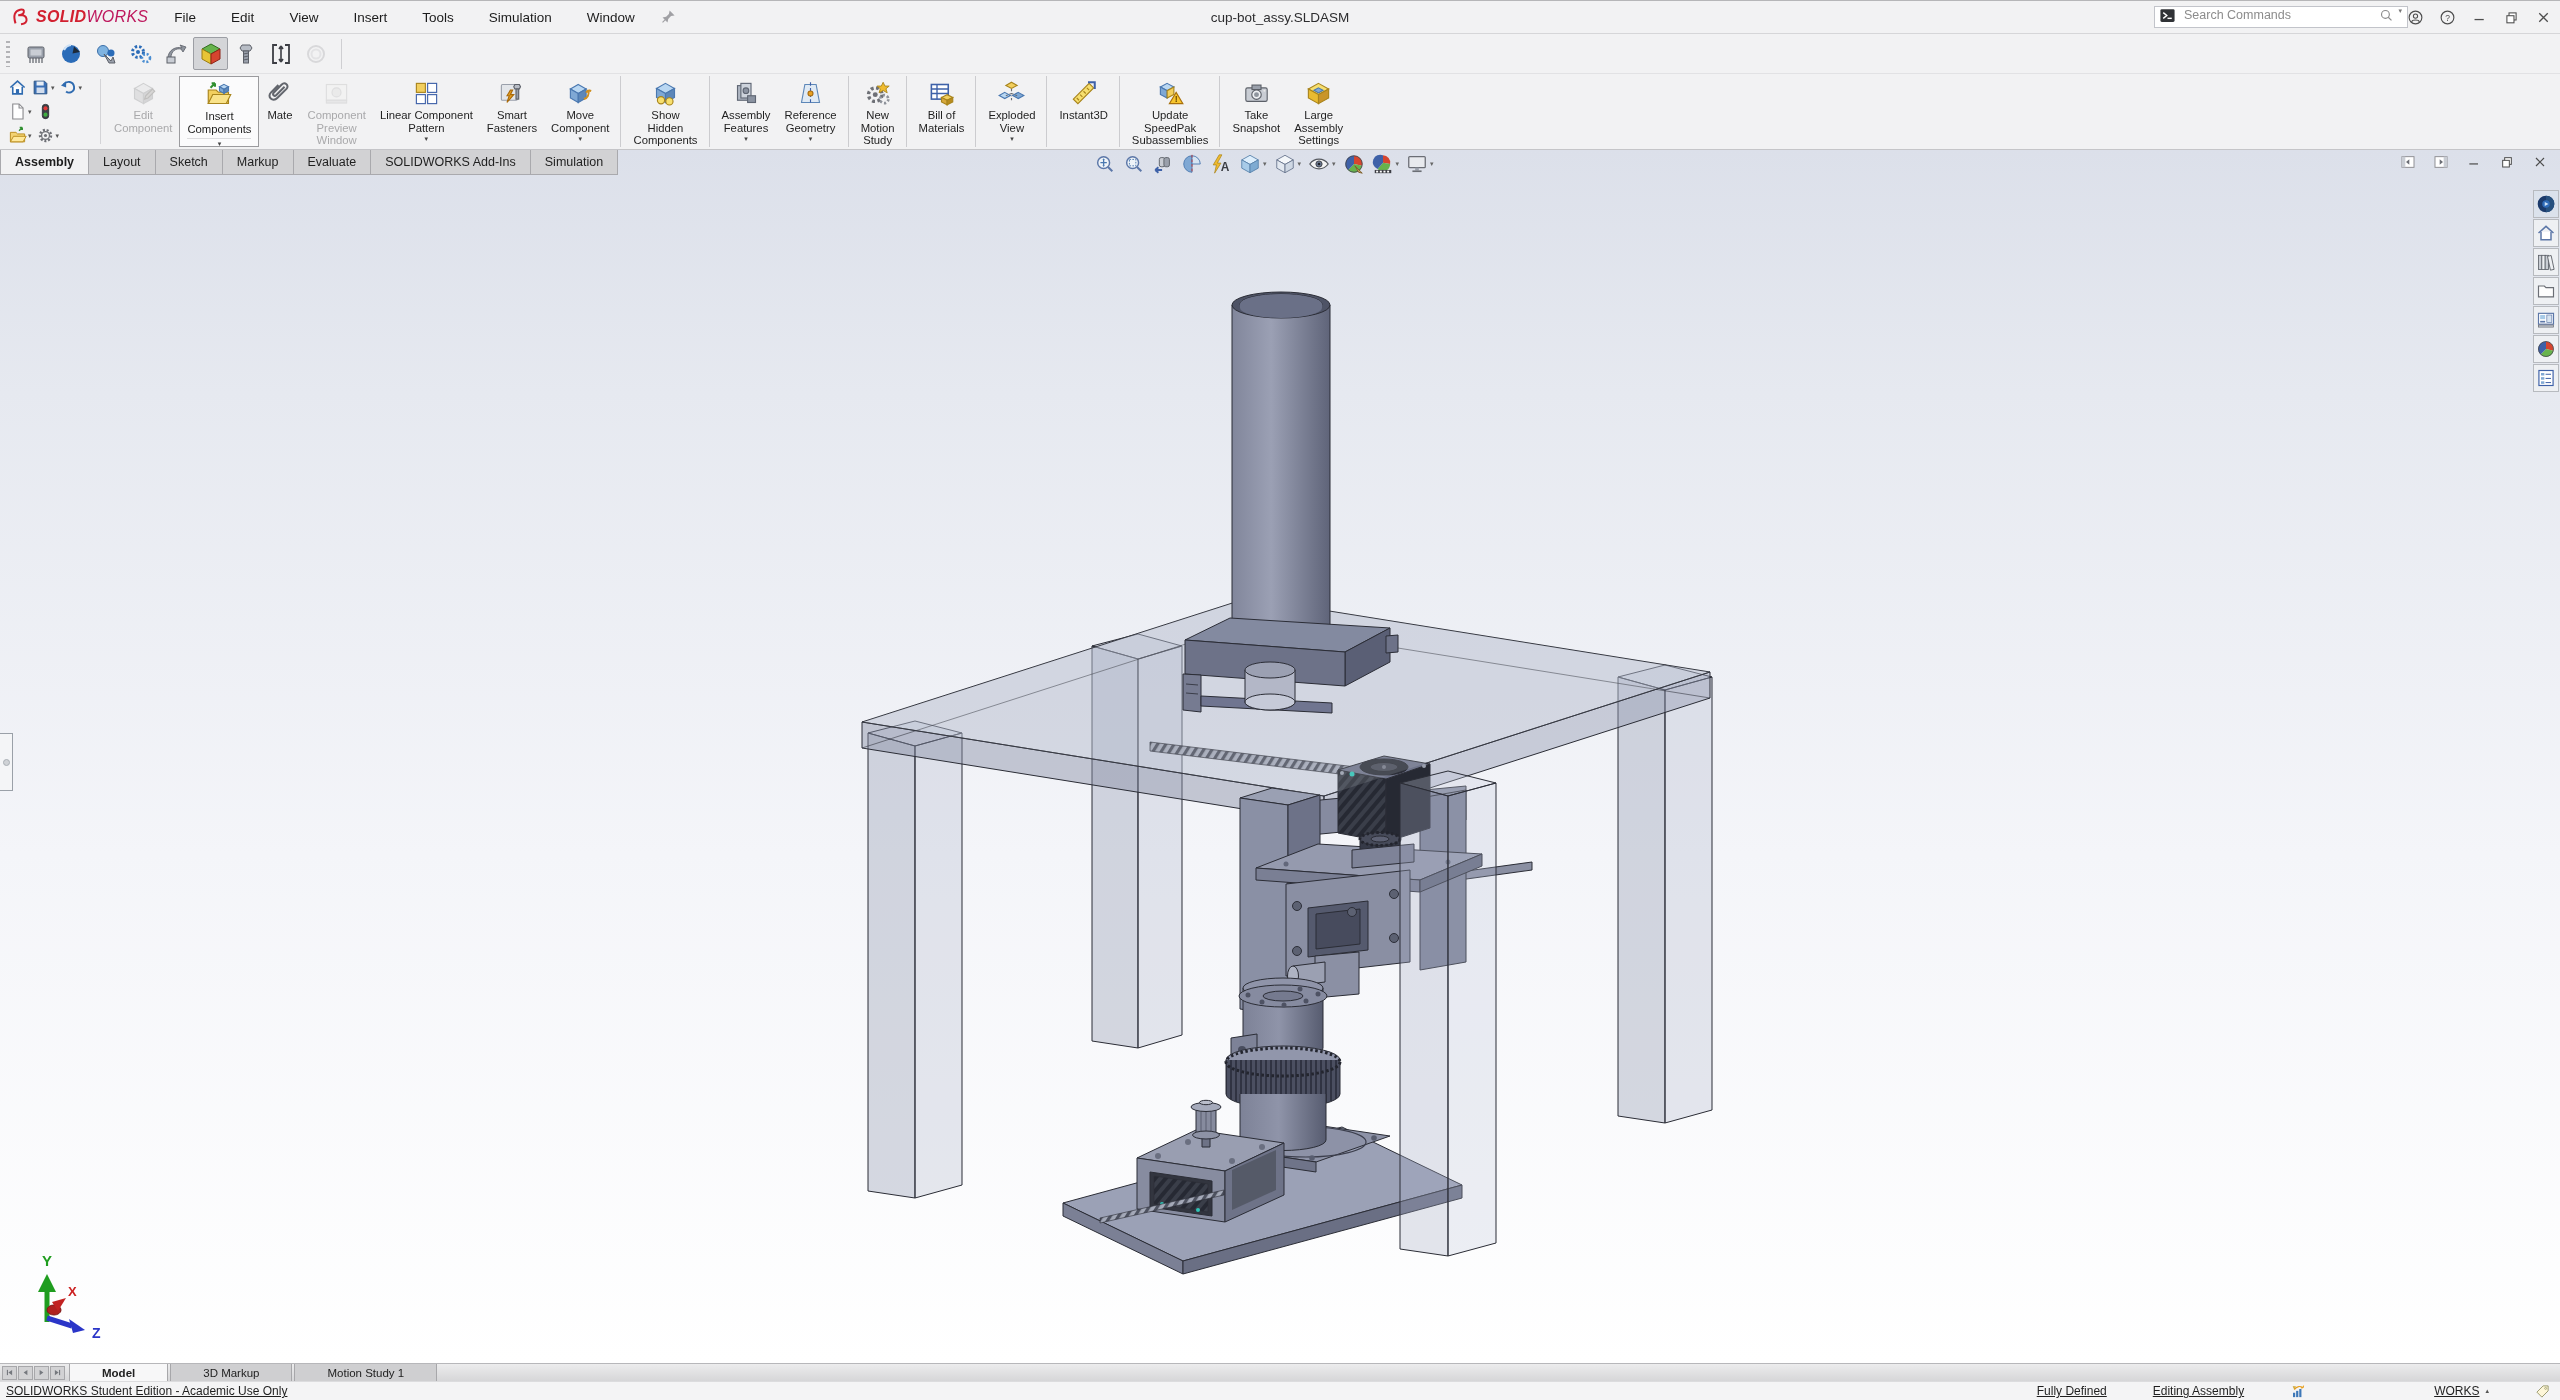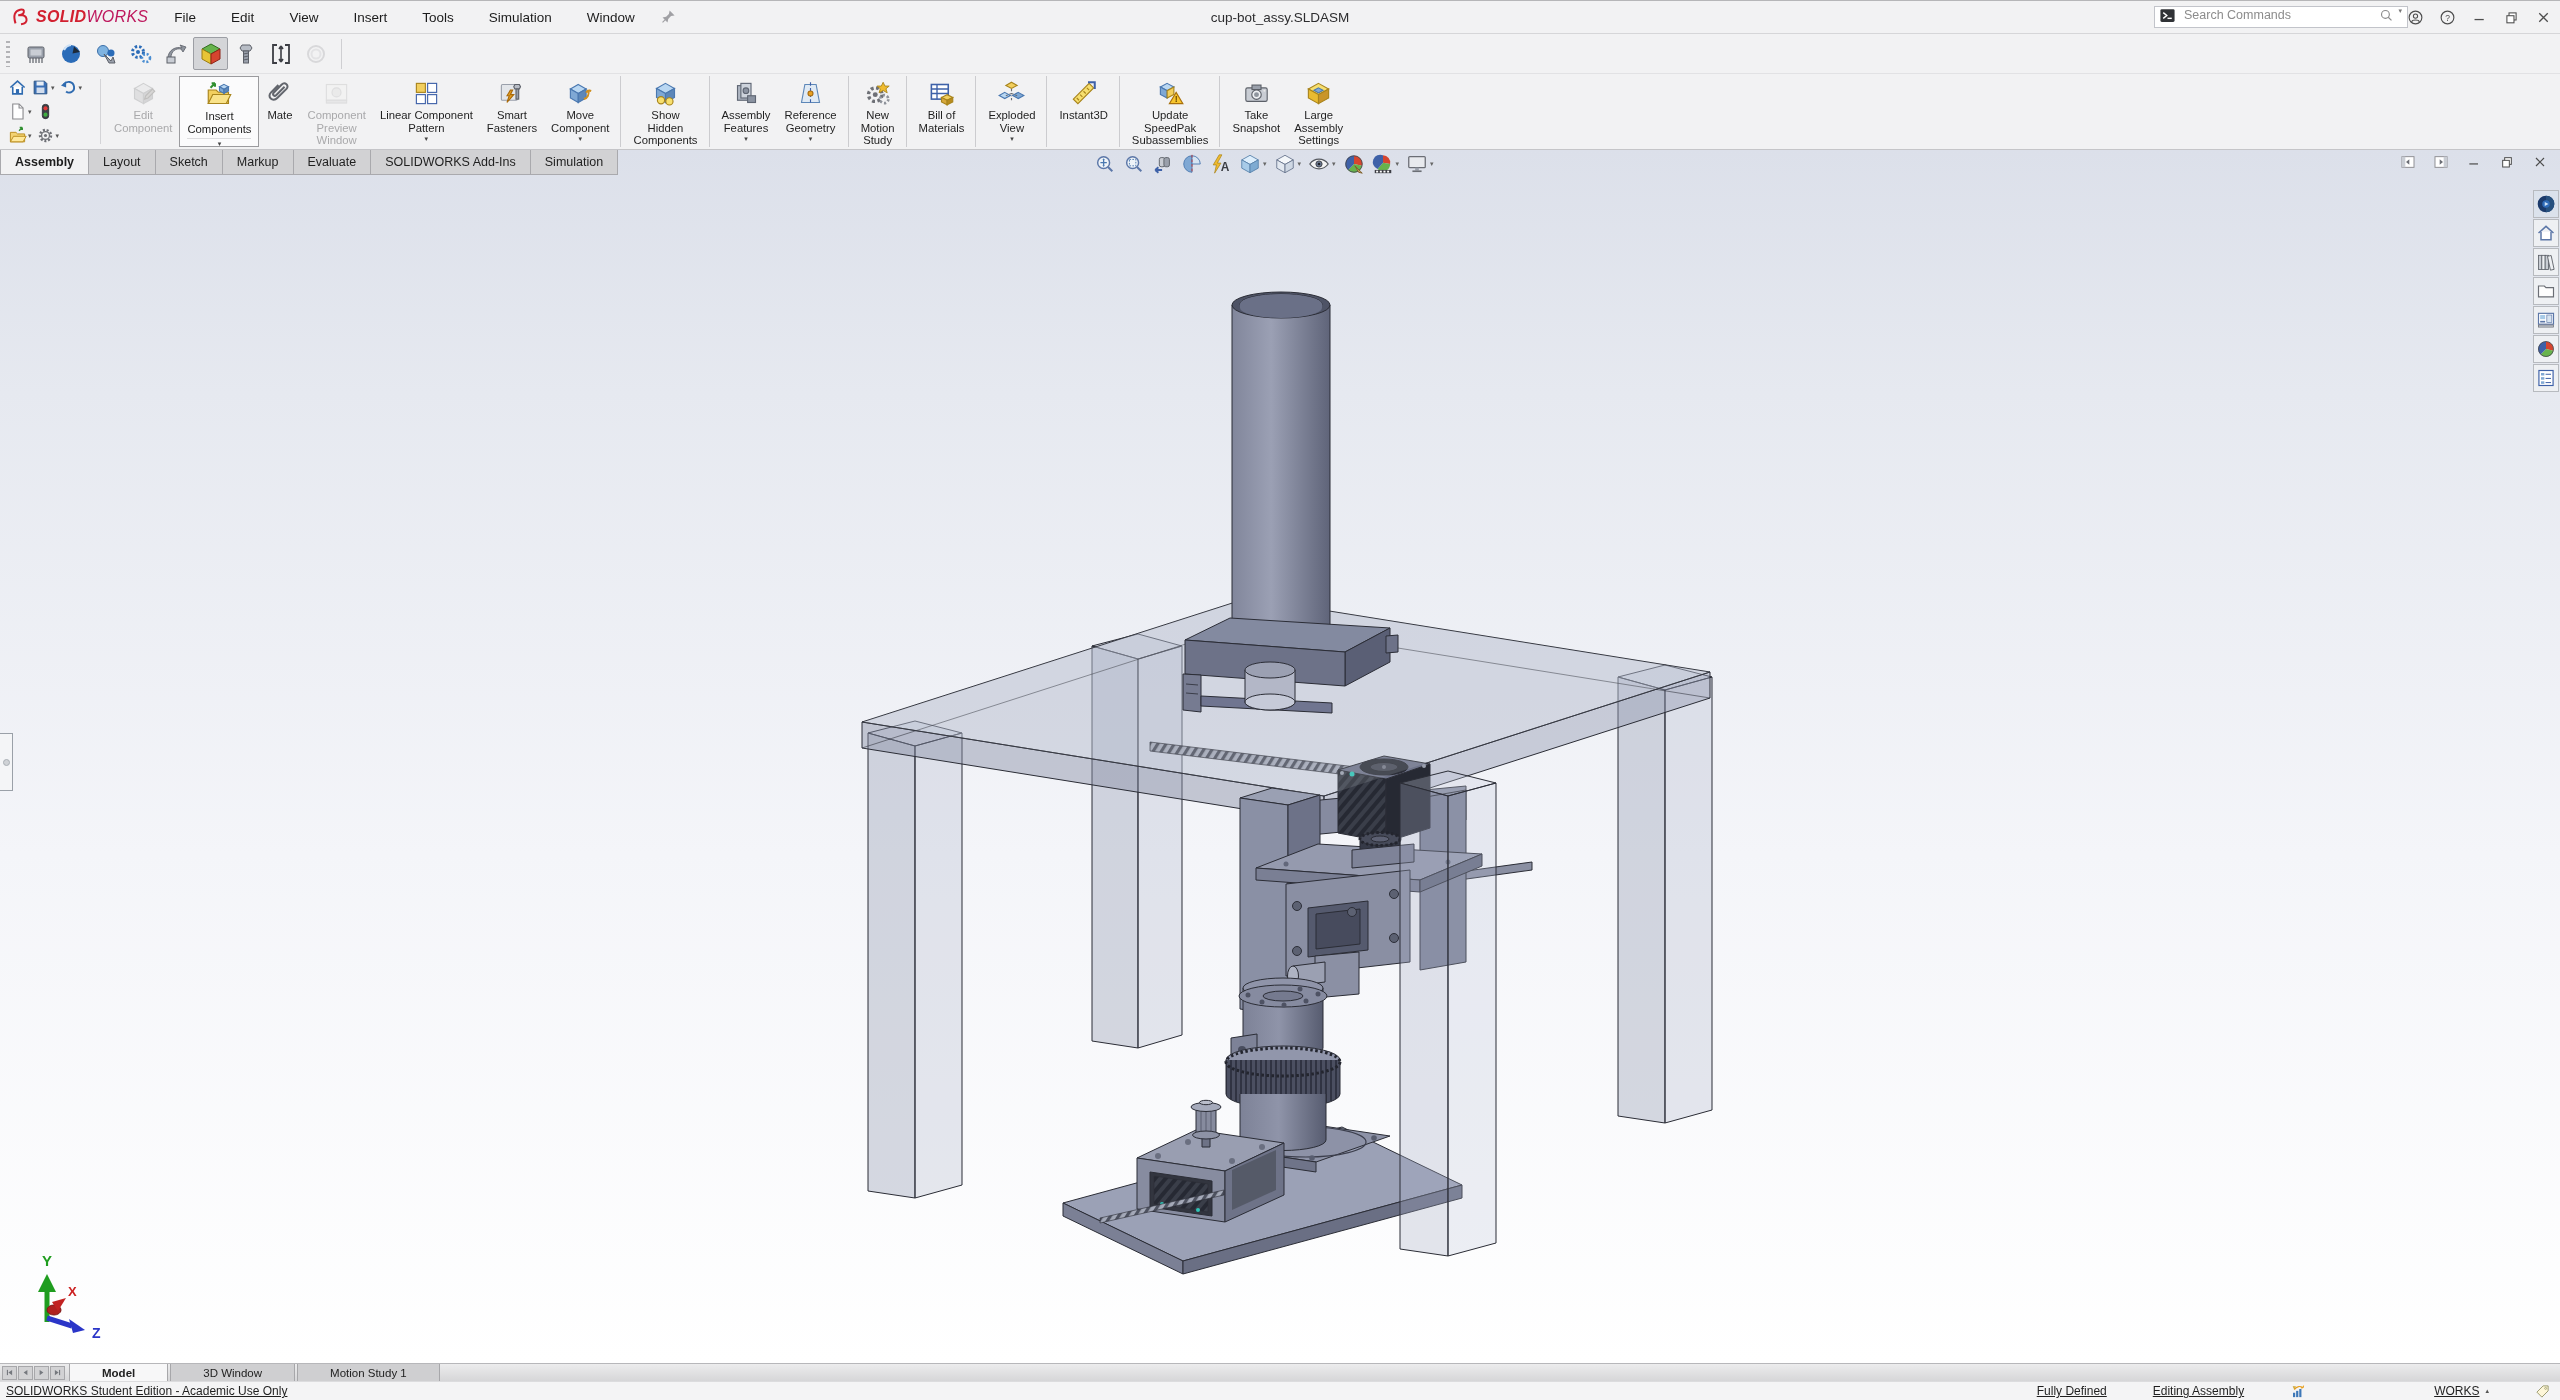--- a/index.html
+++ b/index.html
@@ -1246,21 +1246,21 @@
       <span class="vcrb">
         <svg viewBox="0 0 24 24">
           <use href="#i-vcr-last"></use>
         </svg>
       </span>
 
   </div>
 
     <span class="mtab active">Model</span>
 
-    <span class="mtab">3D Window</span>
+    <span class="mtab">3D Markup</span>
 
     <span class="mtab">Motion Study 1</span>
 
 </div>
 
 <div id="statusbar">
   <span class="sb-left sb-item">SOLIDWORKS Student Edition - Academic Use Only</span>
   <span class="sb-fd sb-item">Fully Defined</span>
   <span class="sb-ed sb-item">Editing Assembly</span>
   <svg class="sb-perf" viewBox="0 0 24 24">

